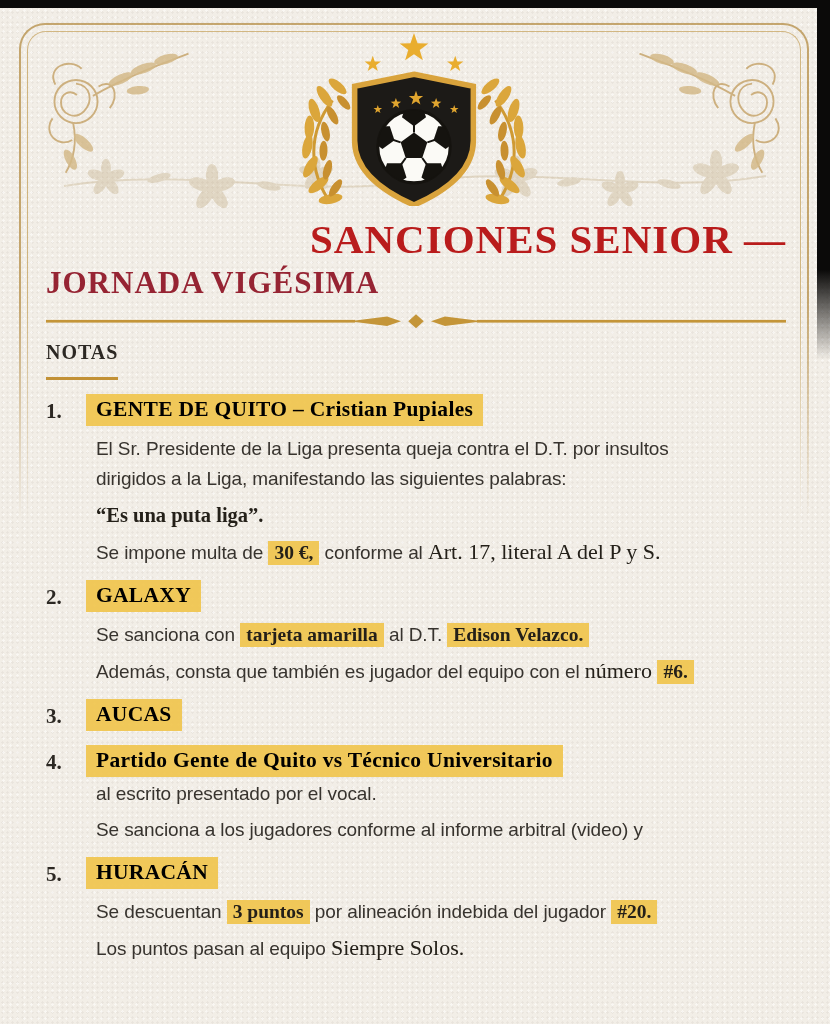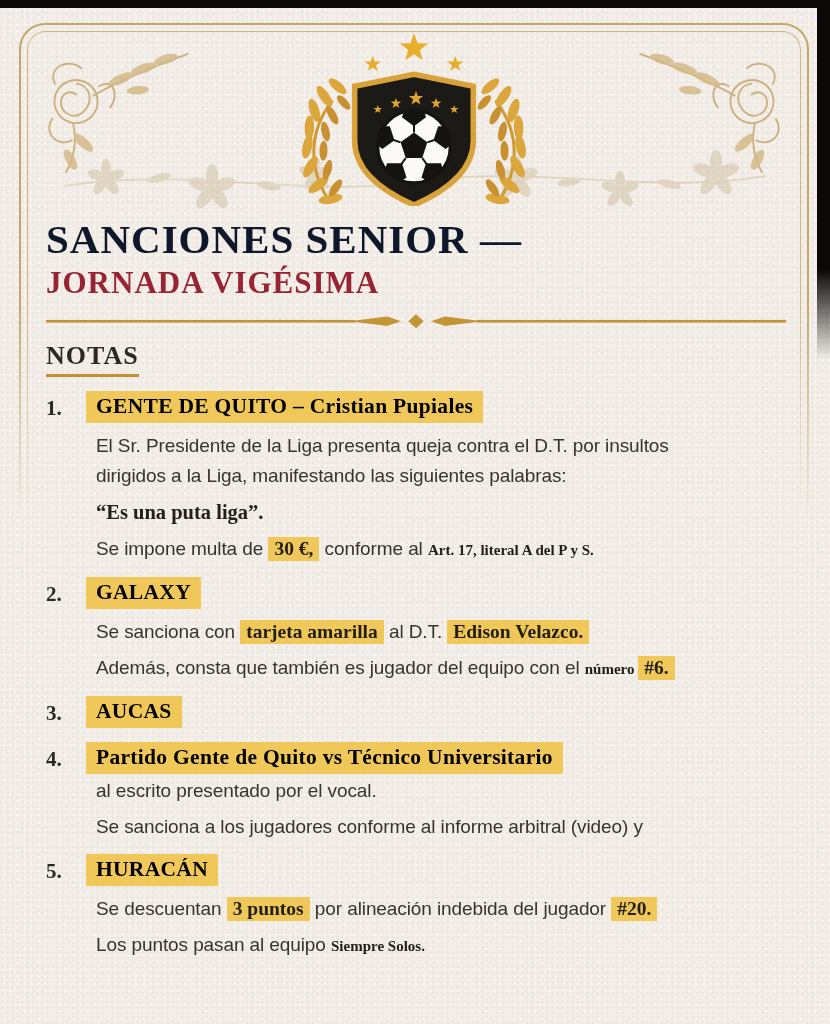--- a/index.html
+++ b/index.html
@@ -29,42 +29,42 @@
         border-radius:19px 19px 0 0;opacity:.75;}
 
   .rose{position:absolute;top:34px;z-index:2;opacity:.8;}
   .rose-left{left:26px;}
   .rose-right{right:28px;transform:scaleX(-1);}
   .floral-band{position:absolute;top:148px;left:64px;z-index:1;opacity:.3;}
 
   .content{position:relative;z-index:3;padding:30px 44px 0 46px;}
 
   .crest-wrap{text-align:center;height:176px;}
-  .title{margin-top:10px;text-align:left;font-family:"Liberation Serif",serif;font-weight:700;
-        font-size:41px;line-height:46px;letter-spacing:1px;color:#0f172a;}
+  .title{margin-top:10px;text-align:right;font-family:"Liberation Serif",serif;font-weight:700;
+        font-size:41px;line-height:46px;letter-spacing:1px;color:#b91c1c;}
   .subtitle{margin-top:3px;text-align:left;font-family:"Liberation Serif",serif;font-weight:700;
         font-size:31px;line-height:36px;letter-spacing:1px;color:#962433;}
   .divider{display:block;margin:12px auto 0;width:100%;}
 
   .notas{margin-top:12px;}
   .notas span{display:inline-block;font-family:"Liberation Serif",serif;font-weight:700;
-        font-size:26px;letter-spacing:1px;color:#2c2823;
-        border-bottom:3px solid #c29136;padding-bottom:3px;}
+        font-size:20px;letter-spacing:1px;color:#2c2823;
+        border-bottom:3px solid #c29136;padding-bottom:13px;}
 
   .note{display:flex;align-items:flex-start;margin-top:14px;}
   .note-num{flex:0 0 40px;font-family:"Liberation Serif",serif;font-weight:700;
         font-size:21px;color:#2c2823;padding-top:5px;}
   .note-content{flex:1;}
   .note-heading{display:inline-block;background:rgba(240,196,77,.92);
         font-family:"Liberation Serif",serif;font-weight:700;font-size:21.5px;
         color:#000000;padding:3px 10px 4px;letter-spacing:.3px;}
   .note-line{margin-top:10px;margin-left:10px;line-height:26px;font-size:19px;color:#37332e;}
   .note-line.cont{margin-top:4px;}
   .seg-n{font-family:"Liberation Sans",sans-serif;letter-spacing:-.1px;margin-top:32px;}
-  .seg-b{font-family:"Liberation Serif",serif;font-weight:700;font-size:15px;color:#242019;margin-top:15px;}
+  .seg-b{font-family:"Liberation Serif",serif;font-weight:400;font-size:22px;color:#242019;margin-top:15px;}
   .seg-q{font-family:"Liberation Serif",serif;font-weight:700;font-size:20.5px;color:#242019;margin-top:44px;}
   .seg-h{font-family:"Liberation Serif",serif;font-weight:700;font-size:19.5px;color:#242019;
         background:rgba(240,196,77,.92);padding:1px 6px 2px;}
 </style>
 </head>
 <body>
 
 <div class="page">
 
   <div class="frame-wrap">

